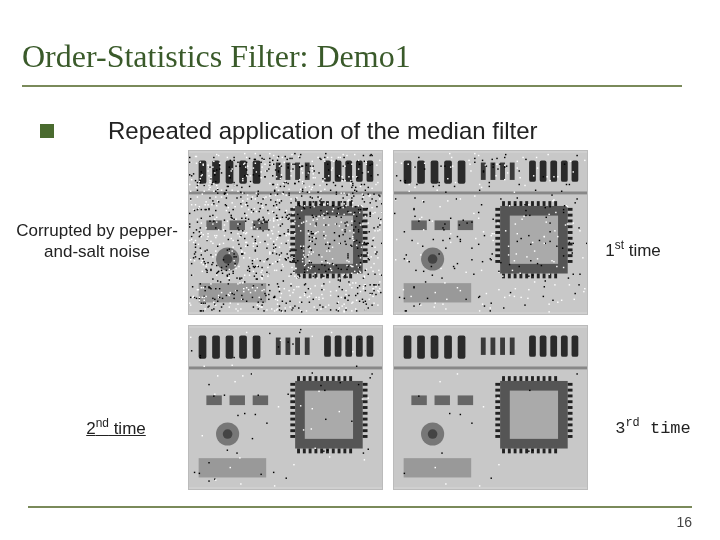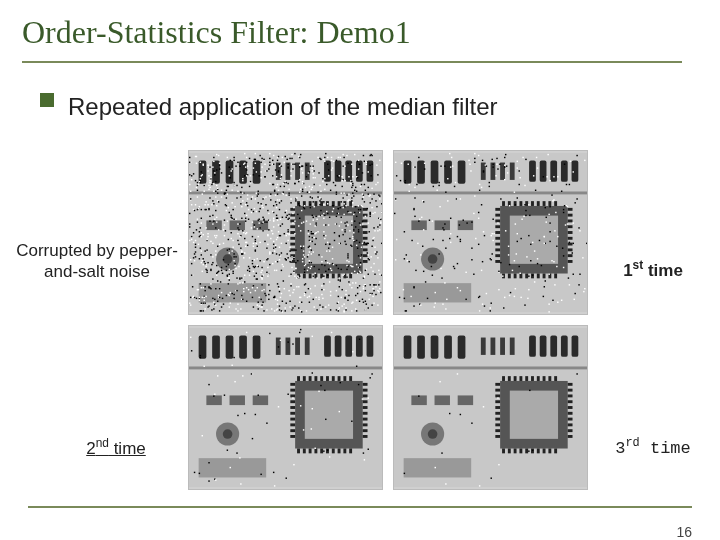--- a/index.html
+++ b/index.html
@@ -6,36 +6,39 @@
   body {
     width: 720px;
     height: 540px;
     background: #ffffff;
     font-family: "Times New Roman", Times, serif;
     position: relative;
     overflow: hidden;
   }
   .title-area {
     padding: 14px 0 0 22px;
+    margin-top: 24px;
   }
   .title {
     font-size: 32px;
     color: #3a5a2a;
     font-weight: normal;
   }
   .title-underline {
     margin-top: 10px;
     margin-left: 22px;
     width: 660px;
     height: 2px;
     background: #7a8a5a;
   }
   .bullet-row {
     display: flex;
+    align-items: center;
     margin: 30px 0 0 40px;
+    gap: 40px;
   }
   .bullet-sq {
     width: 14px;
     height: 14px;
     background: #4a6b2f;
     margin-right: 14px;
     flex-shrink: 0;
   }
   .bullet-text {
     font-family: Arial, Helvetica, sans-serif;
@@ -60,39 +63,38 @@
     border: 1px solid #bbb;
   }
   .pcb-img svg { width: 100%; height: 100%; display: block; }
   .label {
     position: absolute;
     font-family: Arial, Helvetica, sans-serif;
     font-size: 17px;
     color: #222;
     text-align: center;
     line-height: 1.25;
-    margin-top: 20px;
   }
   .lbl-tl { left: 12px; top: 220px; width: 170px; }
-  .lbl-tr { left: 598px; top: 238px; width: 110px; font-weight: bold; }
+  .lbl-tr { left: 578px; top: 238px; width: 110px; }
   .lbl-bl { left: 56px; top: 416px; width: 120px; text-decoration: underline; }
   .lbl-br { left: 598px; top: 416px; width: 110px; font-family: Liberation Mono, monospace; }
   .sup { font-size: 0.7em; vertical-align: super; }
   .footer-line {
     position: absolute;
     left: 28px;
     bottom: 32px;
     width: 664px;
     height: 2px;
     background: #7a8a5a;
   }
   .page-num {
     position: absolute;
     right: 28px;
-    bottom: 0;
+    bottom: 10px;
     font-family: Arial, Helvetica, sans-serif;
     font-size: 14px;
     color: #444;
     text-align: center;
   }
 </style>
 </head>
 <body>
 
 <div class="title-area">

